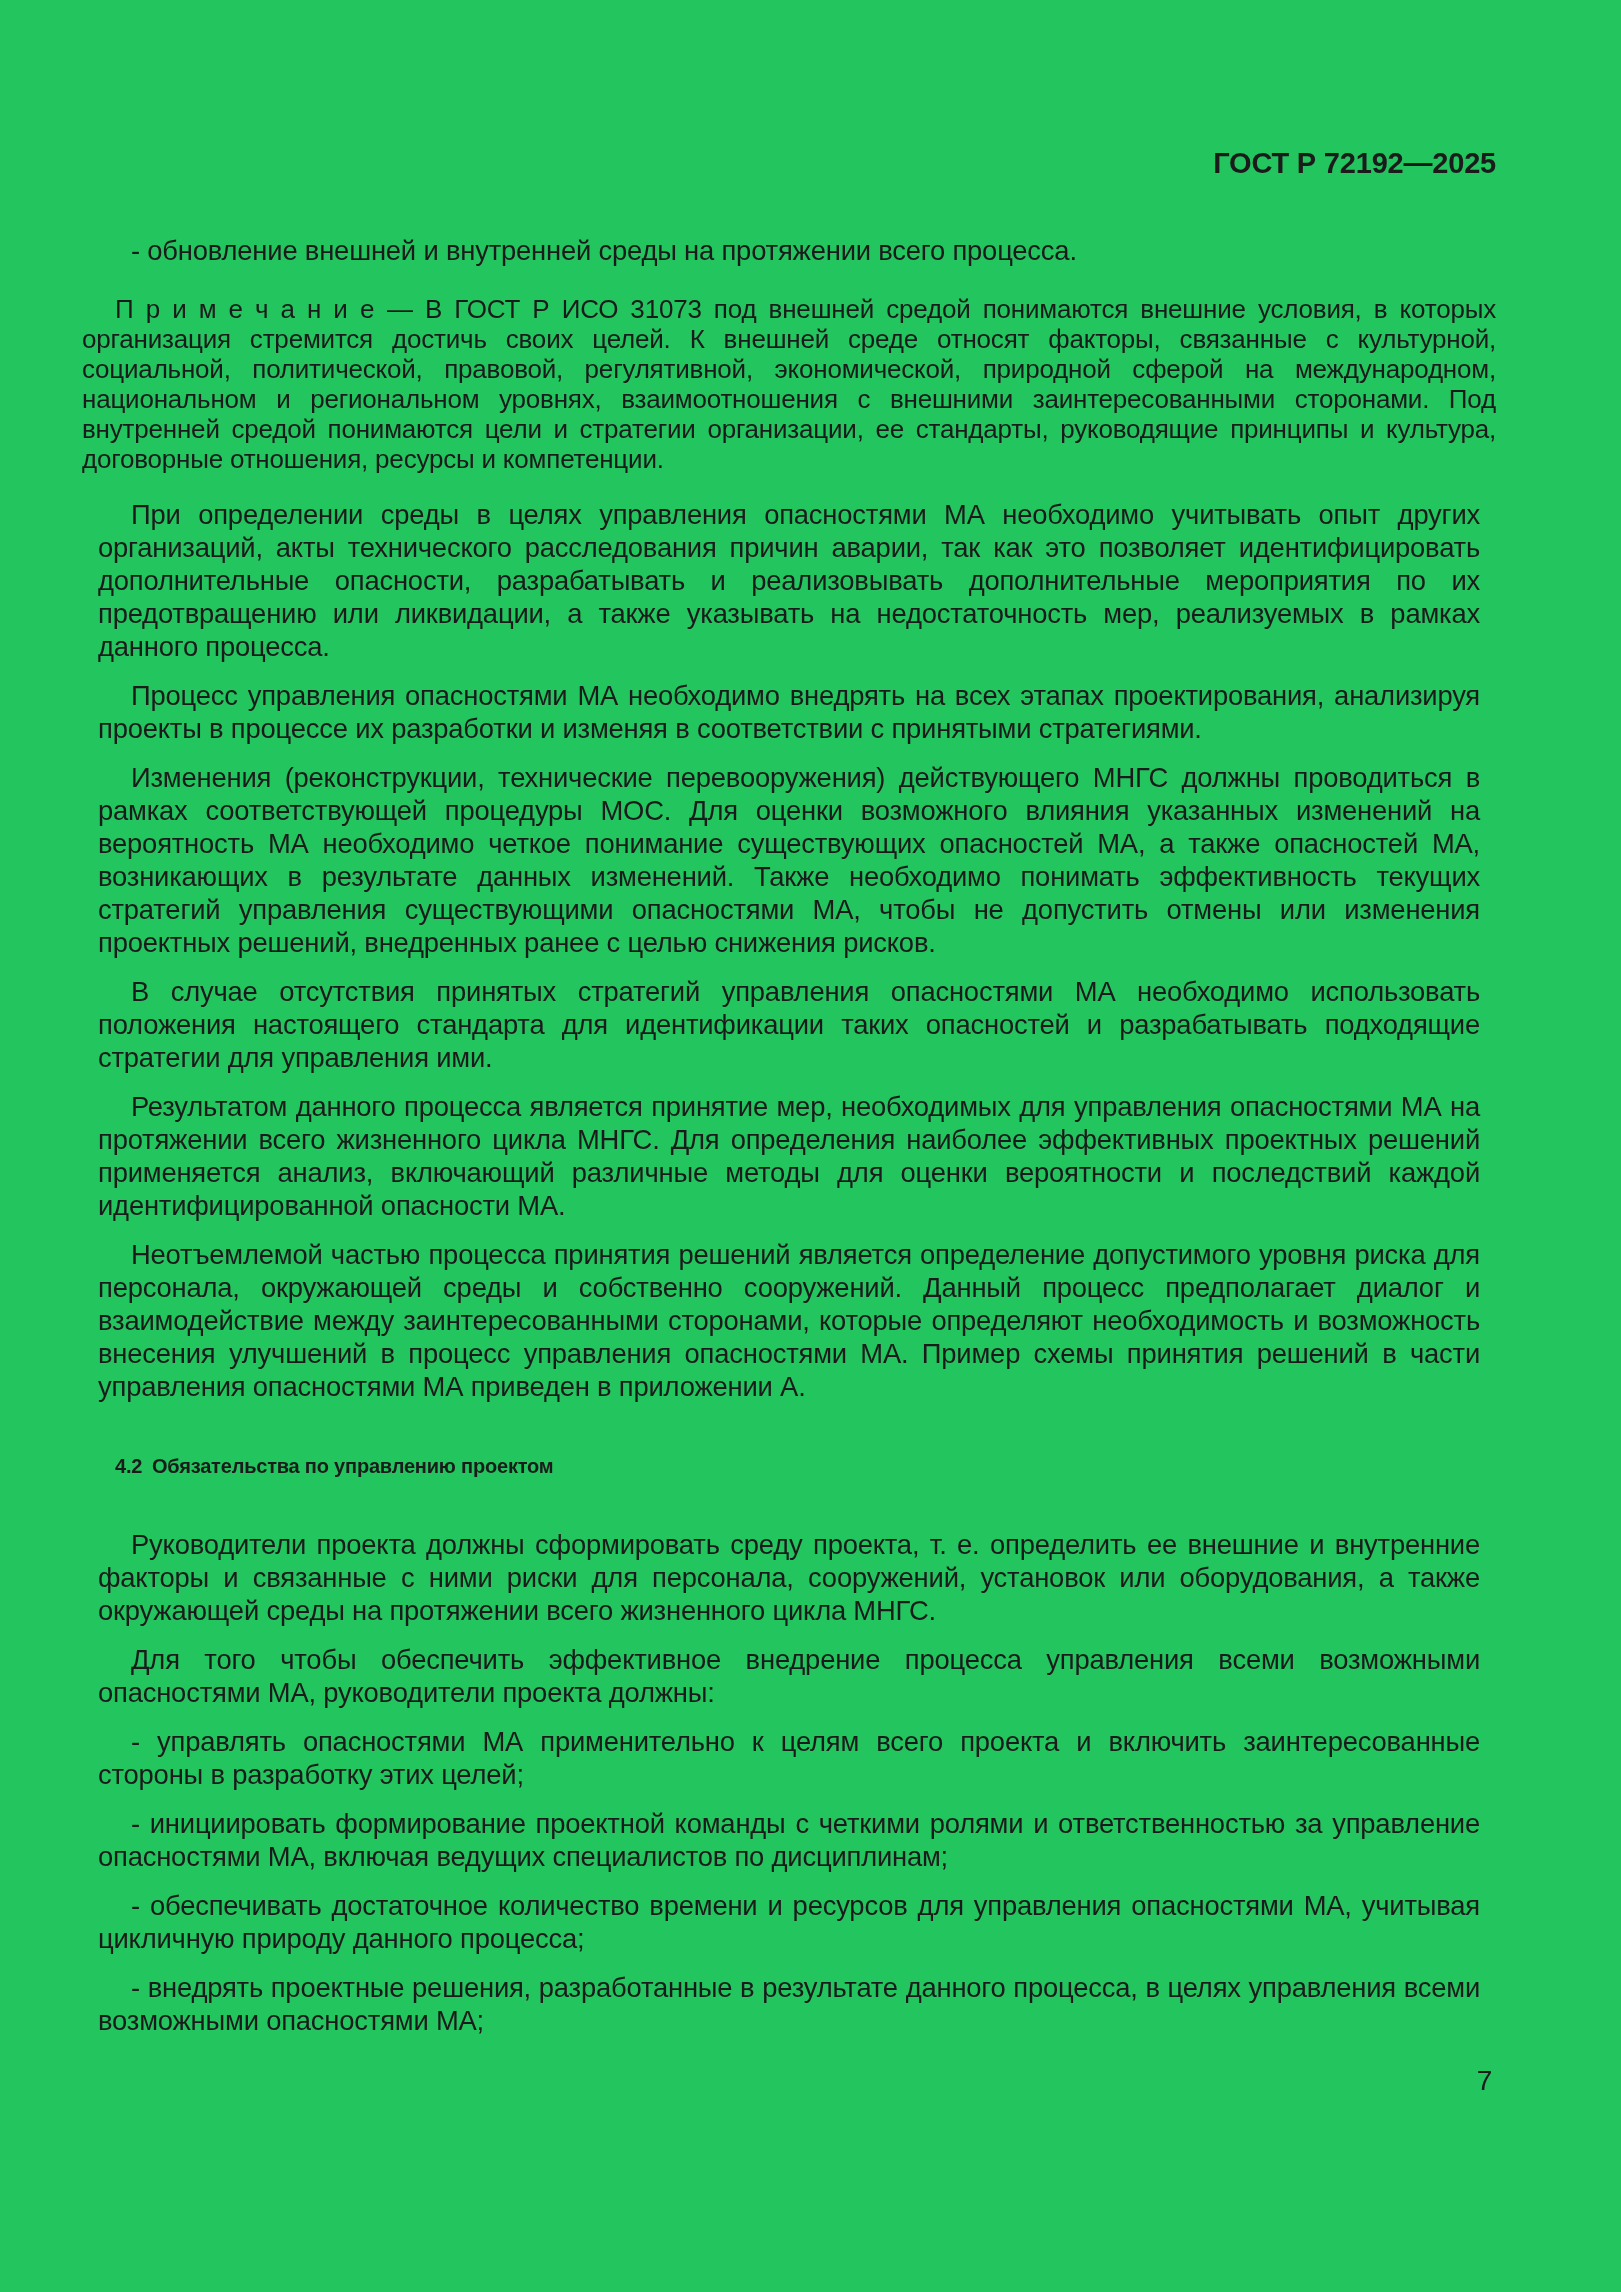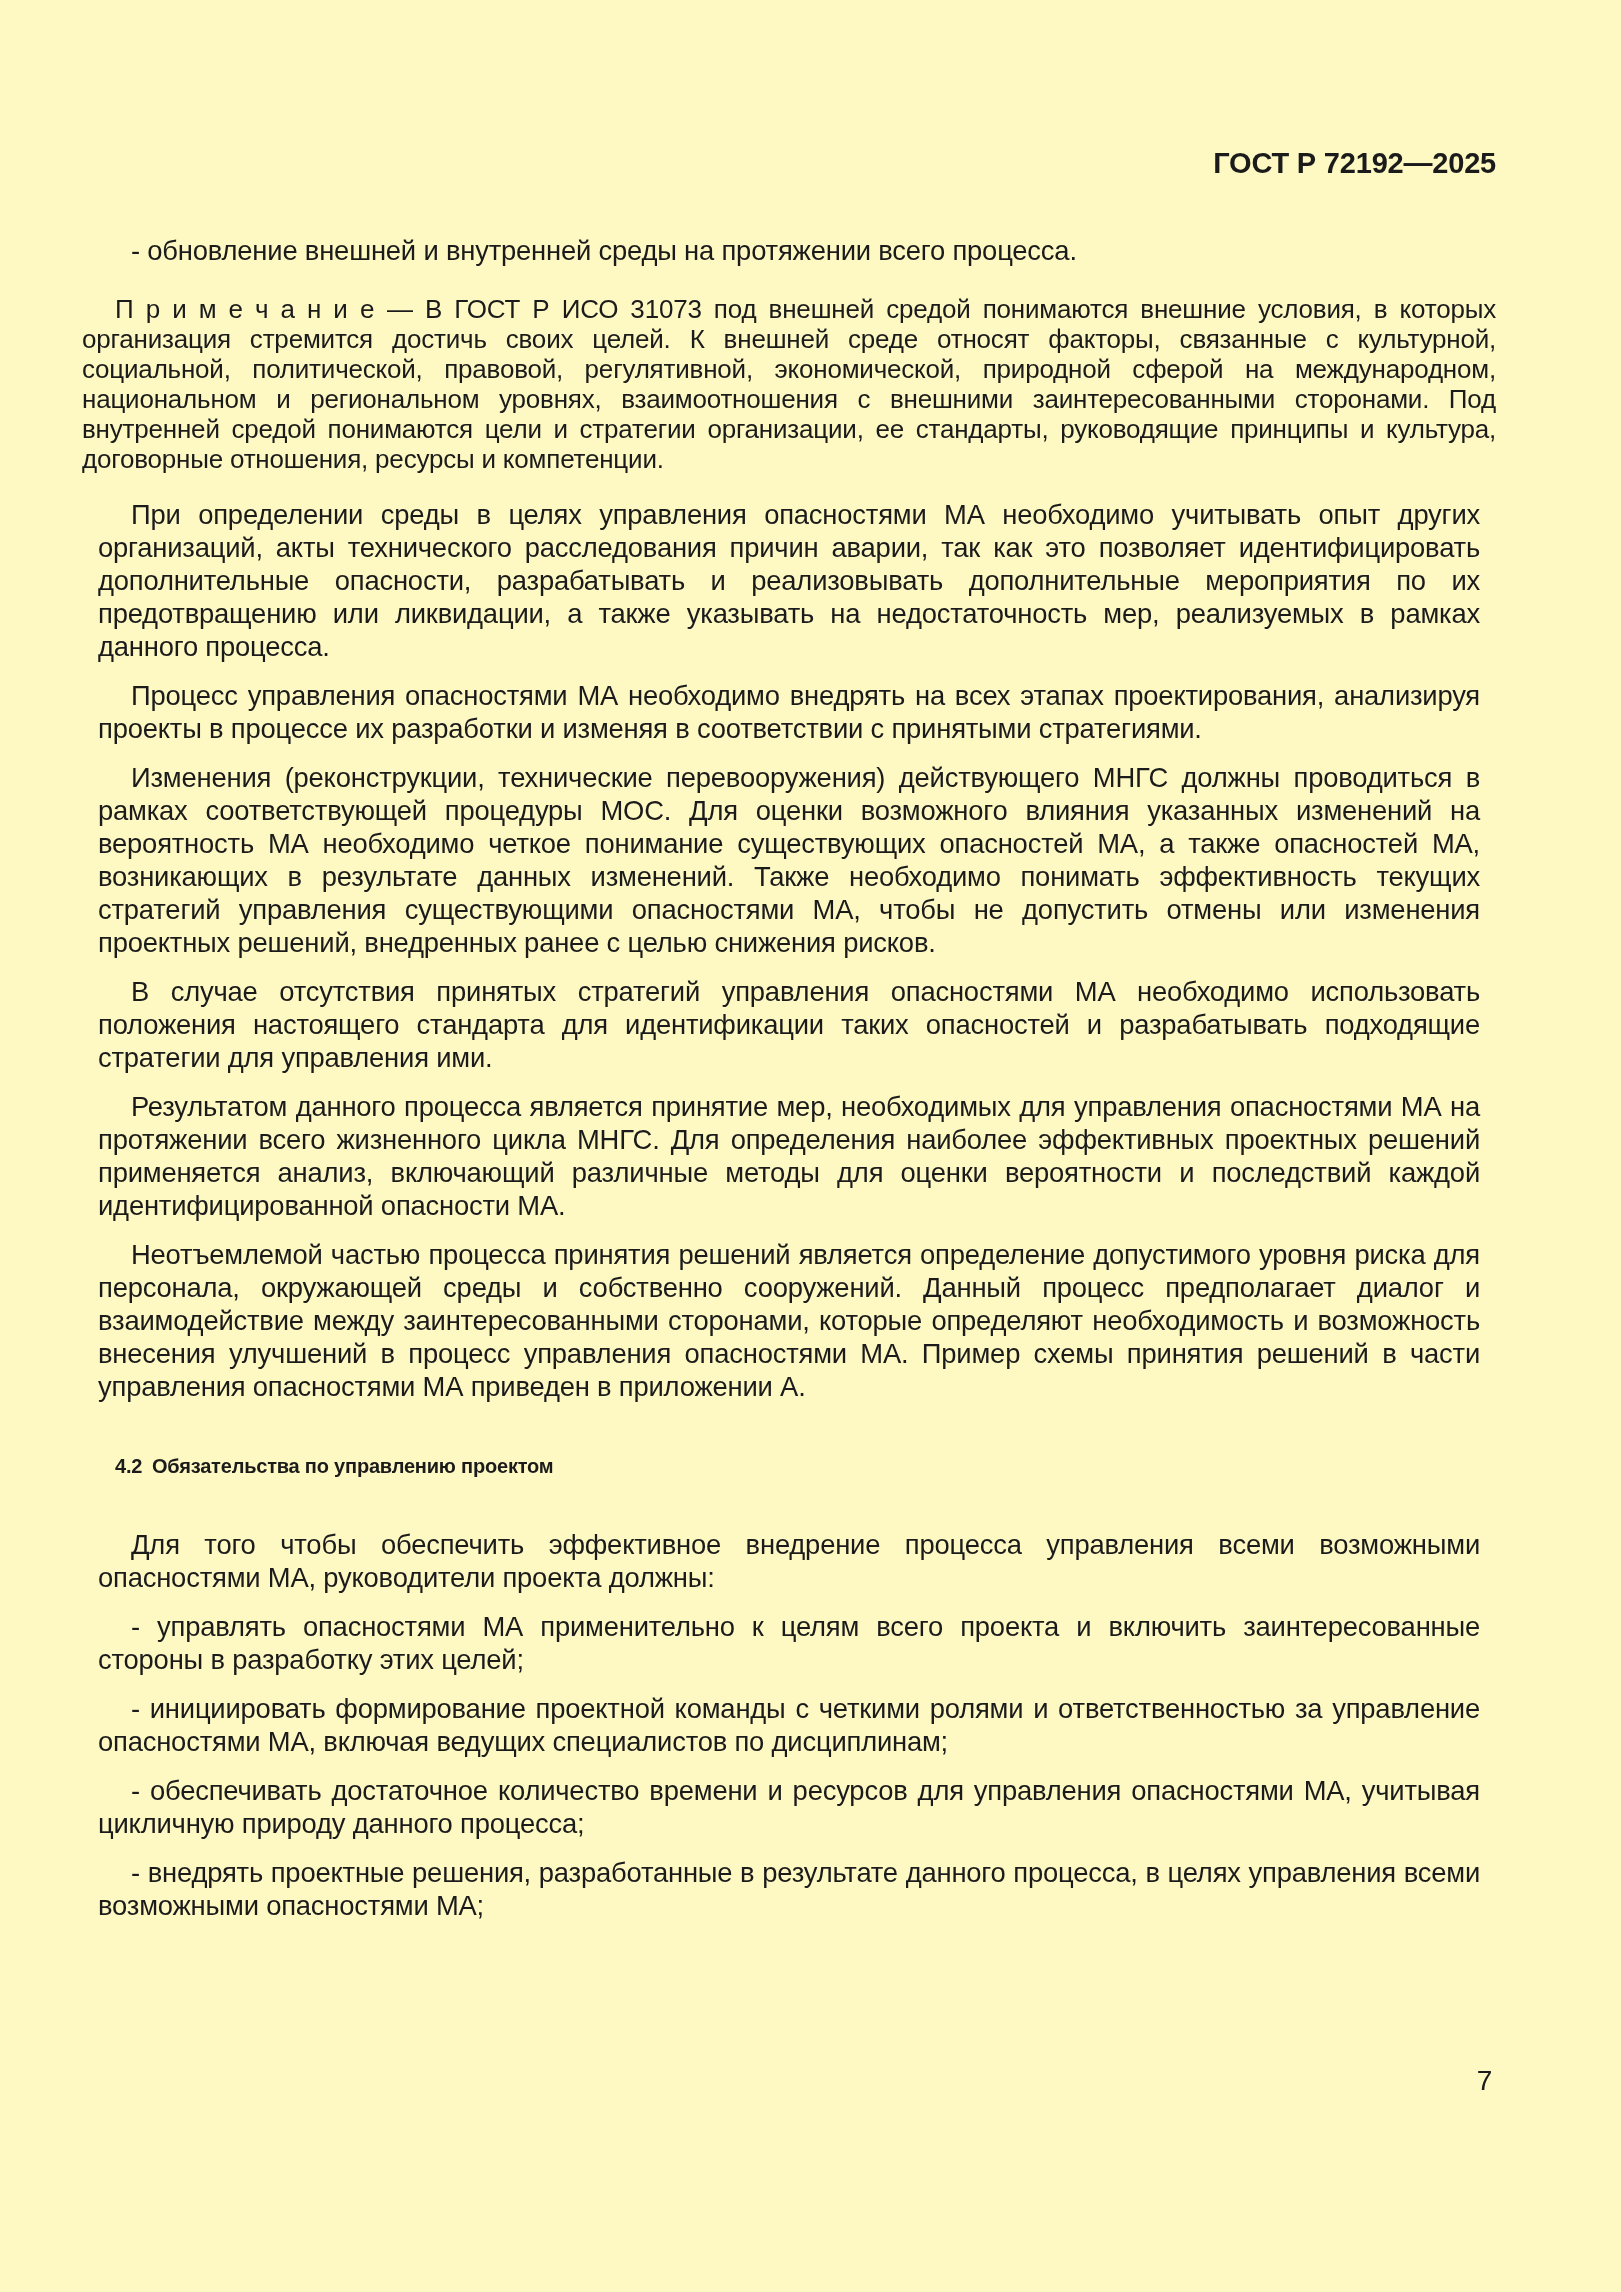--- a/index.html
+++ b/index.html
@@ -1,20 +1,20 @@
 <!DOCTYPE html>
 <html lang="ru"><head>
 <meta charset="utf-8">
 <style>
   html, body { margin: 0; padding: 0; background: #ffffff; }
   .page {
     position: relative;
     width: 1621px;
     height: 2293px;
-    background: #fef9c3;
+    background: #22c55e;
     box-sizing: border-box;
     padding: 218px 125px 0 82px;
     overflow: hidden;
     font-family: "Liberation Sans", "DejaVu Sans", sans-serif;
     color: #1b1b1b;
     font-size: 27.4px;
     line-height: 33px;
     letter-spacing: -0.2px;
   }
   .running-header {
@@ -64,20 +64,21 @@
   <div class="document-body">
       <p class="block list-item">- обновление внешней и внутренней среды на протяжении всего процесса.</p>
       <p class="block note">П р и м е ч а н и е — В ГОСТ Р ИСО 31073 под внешней средой понимаются внешние условия, в которых организация стремится достичь своих целей. К внешней среде относят факторы, связанные с культурной, социальной, политической, правовой, регулятивной, экономической, природной сферой на международном, национальном и региональном уровнях, взаимоотношения с внешними заинтересованными сторонами. Под внутренней средой понимаются цели и стратегии организации, ее стандарты, руководящие принципы и культура, договорные отношения, ресурсы и компетенции.</p>
       <p class="block para">При определении среды в целях управления опасностями МА необходимо учитывать опыт других организаций, акты технического расследования причин аварии, так как это позволяет идентифицировать дополнительные опасности, разрабатывать и реализовывать дополнительные мероприятия по их предотвращению или ликвидации, а также указывать на недостаточность мер, реализуемых в рамках данного процесса.</p>
       <p class="block para">Процесс управления опасностями МА необходимо внедрять на всех этапах проектирования, анализируя проекты в процессе их разработки и изменяя в соответствии с принятыми стратегиями.</p>
       <p class="block para">Изменения (реконструкции, технические перевооружения) действующего МНГС должны проводиться в рамках соответствующей процедуры МОС. Для оценки возможного влияния указанных изменений на вероятность МА необходимо четкое понимание существующих опасностей МА, а также опасностей МА, возникающих в результате данных изменений. Также необходимо понимать эффективность текущих стратегий управления существующими опасностями МА, чтобы не допустить отмены или изменения проектных решений, внедренных ранее с целью снижения рисков.</p>
       <p class="block para">В случае отсутствия принятых стратегий управления опасностями МА необходимо использовать положения настоящего стандарта для идентификации таких опасностей и разрабатывать подходящие стратегии для управления ими.</p>
       <p class="block para">Результатом данного процесса является принятие мер, необходимых для управления опасностями МА на протяжении всего жизненного цикла МНГС. Для определения наиболее эффективных проектных решений применяется анализ, включающий различные методы для оценки вероятности и последствий каждой идентифицированной опасности МА.</p>
       <p class="block para">Неотъемлемой частью процесса принятия решений является определение допустимого уровня риска для персонала, окружающей среды и собственно сооружений. Данный процесс предполагает диалог и взаимодействие между заинтересованными сторонами, которые определяют необходимость и возможность внесения улучшений в процесс управления опасностями МА. Пример схемы принятия решений в части управления опасностями МА приведен в приложении А.</p>
       <p class="block heading">4.2 Обязательства по управлению проектом</p>
+      <p class="block para">Руководители проекта должны сформировать среду проекта, т. е. определить ее внешние и внутренние факторы и связанные с ними риски для персонала, сооружений, установок или оборудования, а также окружающей среды на протяжении всего жизненного цикла МНГС.</p>
       <p class="block para">Для того чтобы обеспечить эффективное внедрение процесса управления всеми возможными опасностями МА, руководители проекта должны:</p>
       <p class="block list-item">- управлять опасностями МА применительно к целям всего проекта и включить заинтересованные стороны в разработку этих целей;</p>
       <p class="block list-item">- инициировать формирование проектной команды с четкими ролями и ответственностью за управление опасностями МА, включая ведущих специалистов по дисциплинам;</p>
       <p class="block list-item">- обеспечивать достаточное количество времени и ресурсов для управления опасностями МА, учитывая цикличную природу данного процесса;</p>
       <p class="block list-item">- внедрять проектные решения, разработанные в результате данного процесса, в целях управления всеми возможными опасностями МА;</p>
     </div>
 
   <div class="page-number">7</div>
 </div>
 

